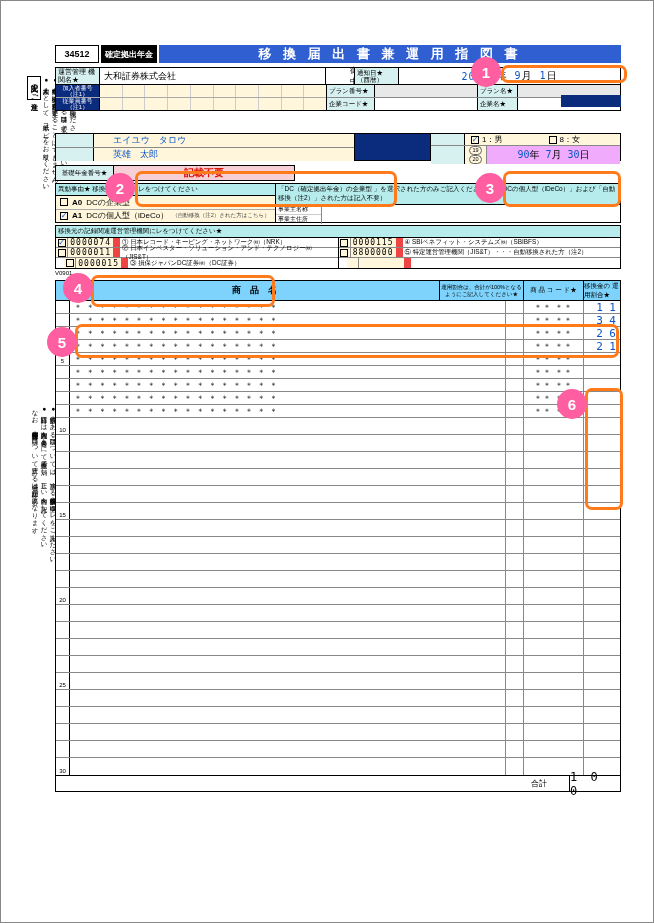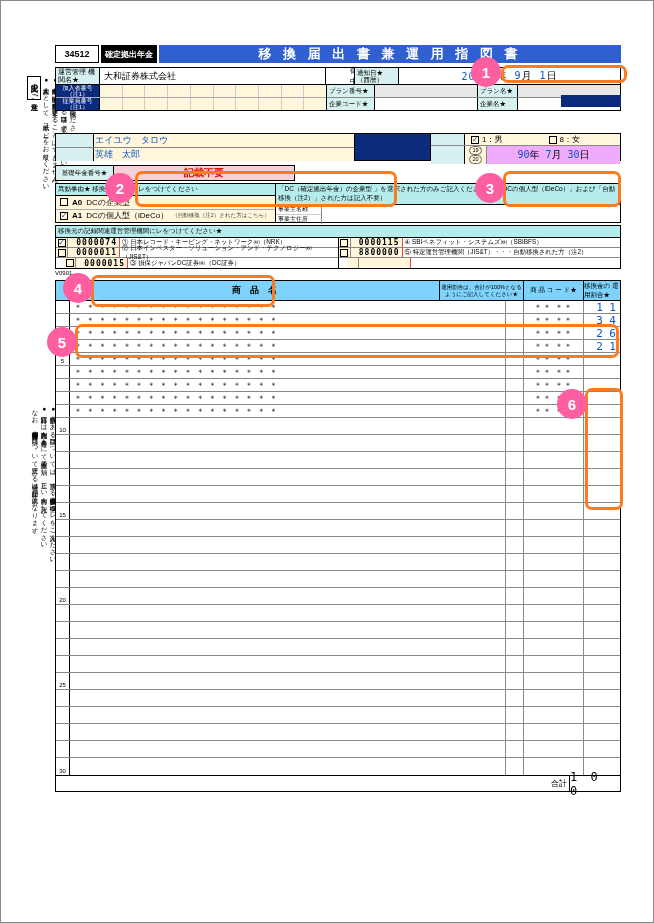--- a/index.html
+++ b/index.html
@@ -57,21 +57,21 @@
   .plnlbl2  { width:40px; font-size:6.5px; background:#d7f0f0; border-right:1px solid #000; display:flex;align-items:center; padding-left:2px;}
 
   .bluebox  { position:absolute; right:0; top:50px; width:60px; height:12px; background:#0b2b7d; }
 
   
   .idrow    { margin-top: 22px; display:flex; height:28px; }
   .namebox  { width: 300px; border:1px solid #000; display:flex; flex-direction:column;}
   .namebox .nr{ flex:1; display:flex;}
   .namebox .nr:first-child{ border-bottom:1px solid #888;}
   .nlbl     { width:38px; background:#d7f0f0; font-size:6px; border-right:1px solid #000;}
-  .nval     { flex:1; background:#fff6dc; color:#0a55c7; font-size:9px; display:flex;align-items:center; padding-left:1px;}
+  .nval     { flex:1; background:#fff6dc; color:#0a55c7; font-size:9px; display:flex;align-items:center; padding-left:19px;}
   .midblock { width:76px; border:1px solid #000; border-left:none; background:#0b2b7d;}
   .sexdob   { flex:1; border:1px solid #000; border-left:none; display:flex; flex-direction:column;}
   .sexrow   { flex:1; display:flex; border-bottom:1px solid #888;}
   .dobrow   { flex:1; display:flex; }
   .ssub     { width:34px; font-size:6px; background:#d7f0f0; border-right:1px solid #000;}
   .sex-opts { flex:1; display:flex; background:#fff6dc;}
   .sex-opt  { flex:1; display:flex;align-items:center; gap:3px; padding-left:6px; font-size:8px;}
   .chk      { width:8px;height:8px;border:1px solid #000;display:inline-flex;align-items:center;justify-content:center;font-size:8px;color:#0a55c7;line-height:6px;}
   .era      { width:22px; font-size:7px; display:flex;flex-direction:column;align-items:center;justify-content:center;background:#fff6dc;border-right:1px solid #888;}
   .era span{border:1px solid #666;border-radius:5px;padding:0 2px;margin:0;line-height:7px;font-size:5.5px;}
@@ -101,21 +101,21 @@
 
   
   .rk  { margin-top:2px; border:1px solid #000;}
   .rk-hdr { background:#b6ecec; font-size:6.5px; padding:1px 2px; border-bottom:1px solid #000;}
   .rk-body{ display:flex; }
   .rk-col { flex:1; display:flex; flex-direction:column;}
   .rk-col:first-child{ border-right:1px solid #000;}
   .rk-row { display:flex; height:10px; border-bottom:1px solid #888; font-size:7px;}
   .rk-row:last-child{border-bottom:none;padding-left:8px;}
   .rk-chk { width:12px; display:flex;align-items:center;justify-content:center; background:#fff6dc; border-right:1px solid #888;}
-  .rk-num { width:52px; font-family:monospace; font-size:8px; letter-spacing:1px; display:flex;align-items:center;justify-content:flex-end; padding-right:2px; border-right:1px solid #ef4444; background:#fff6dc;font-weight:bold;}
+  .rk-num { width:52px; font-family:monospace; font-size:8px; letter-spacing:1px; display:flex;align-items:center;justify-content:flex-end; padding-right:2px; border-right:7px solid #ef4444; background:#fff6dc;}
   .rk-name{ flex:1; display:flex;align-items:center; padding-left:2px; font-size:6.4px;}
 
   .vcode { font-size:6px; margin-top:1px;}
 
   
   .alloc { margin-top:4px; border:1px solid #000; }
   .alloc-hdr{ display:flex; background:#7dd3fc; height:20px; font-size:6.5px; border-bottom:1px solid #000;}
   .ah-name  { flex:1; display:flex;align-items:center;justify-content:center; font-weight:bold; font-size:9px; border-right:1px solid #000;}
   .ah-note  { width:84px; text-align:center; font-size:5.5px; padding:1px; border-right:1px solid #000; display:flex;align-items:center;}
   .ah-code  { width:60px; display:flex;align-items:center;justify-content:center; border-right:1px solid #000;}
@@ -124,21 +124,21 @@
   .alloc-body .ar:last-child{border-bottom:none;}
   .ar.filled { height:13px; }
   .ar.empty  { height:17px; }
   .ar .c-name{ flex:1; border-right:1px solid #888; font-size:8px; letter-spacing:1px; display:flex;align-items:center; padding-left:4px;}
   .ar .c-mark{ width:18px; border-right:1px solid #888;}
   .ar .c-code{ width:60px; border-right:1px solid #888; font-size:8px; display:flex;align-items:center;justify-content:center; letter-spacing:1px;}
   .ar .c-pct { width:36px; font-family:monospace; font-size:11px; color:#0a55c7; display:flex;align-items:center;justify-content:flex-end; padding-right:4px;}
   .ar .rn    { width:14px; font-size:6px; display:flex;align-items:flex-end;justify-content:center; padding-bottom:1px; border-right:1px solid #000; background:#fff;}
 
   .alloc-total{ display:flex; height:16px; border-top:1px solid #000;}
-  .alloc-total .tl{ flex:1; font-size:8px; display:flex;align-items:center;justify-content:flex-end; padding-right:2px; border-right:1px solid #000;}
+  .alloc-total .tl{ flex:1; font-size:8px; display:flex;align-items:center;justify-content:flex-end; padding-right:22px; border-right:1px solid #000;}
   .alloc-total .tv{ width:50px; font-family:monospace; font-size:12px; letter-spacing:3px; display:flex;align-items:center;justify-content:center;}
 
   
   .vnotes-outer{ position:absolute; left:26px; top:75px; width:26px; display:flex; gap:1px;}
   .vcol { writing-mode: vertical-rl; font-size:6.5px; line-height:8px; }
   .vhdr { writing-mode: vertical-rl; font-size:7px; font-weight:bold; border:1px solid #000; padding:2px 1px; margin-bottom:2px;}
   .vnotes-mid{ position:absolute; left:30px; top:404px; width:22px; display:flex; gap:1px;}
 
   
   .callout { position:absolute; width:30px;height:30px; background:#ff5ea0; border-radius:50%; display:flex;align-items:center;justify-content:center; color:#fff; font-size:15px; font-weight:bold; z-index:30; }

